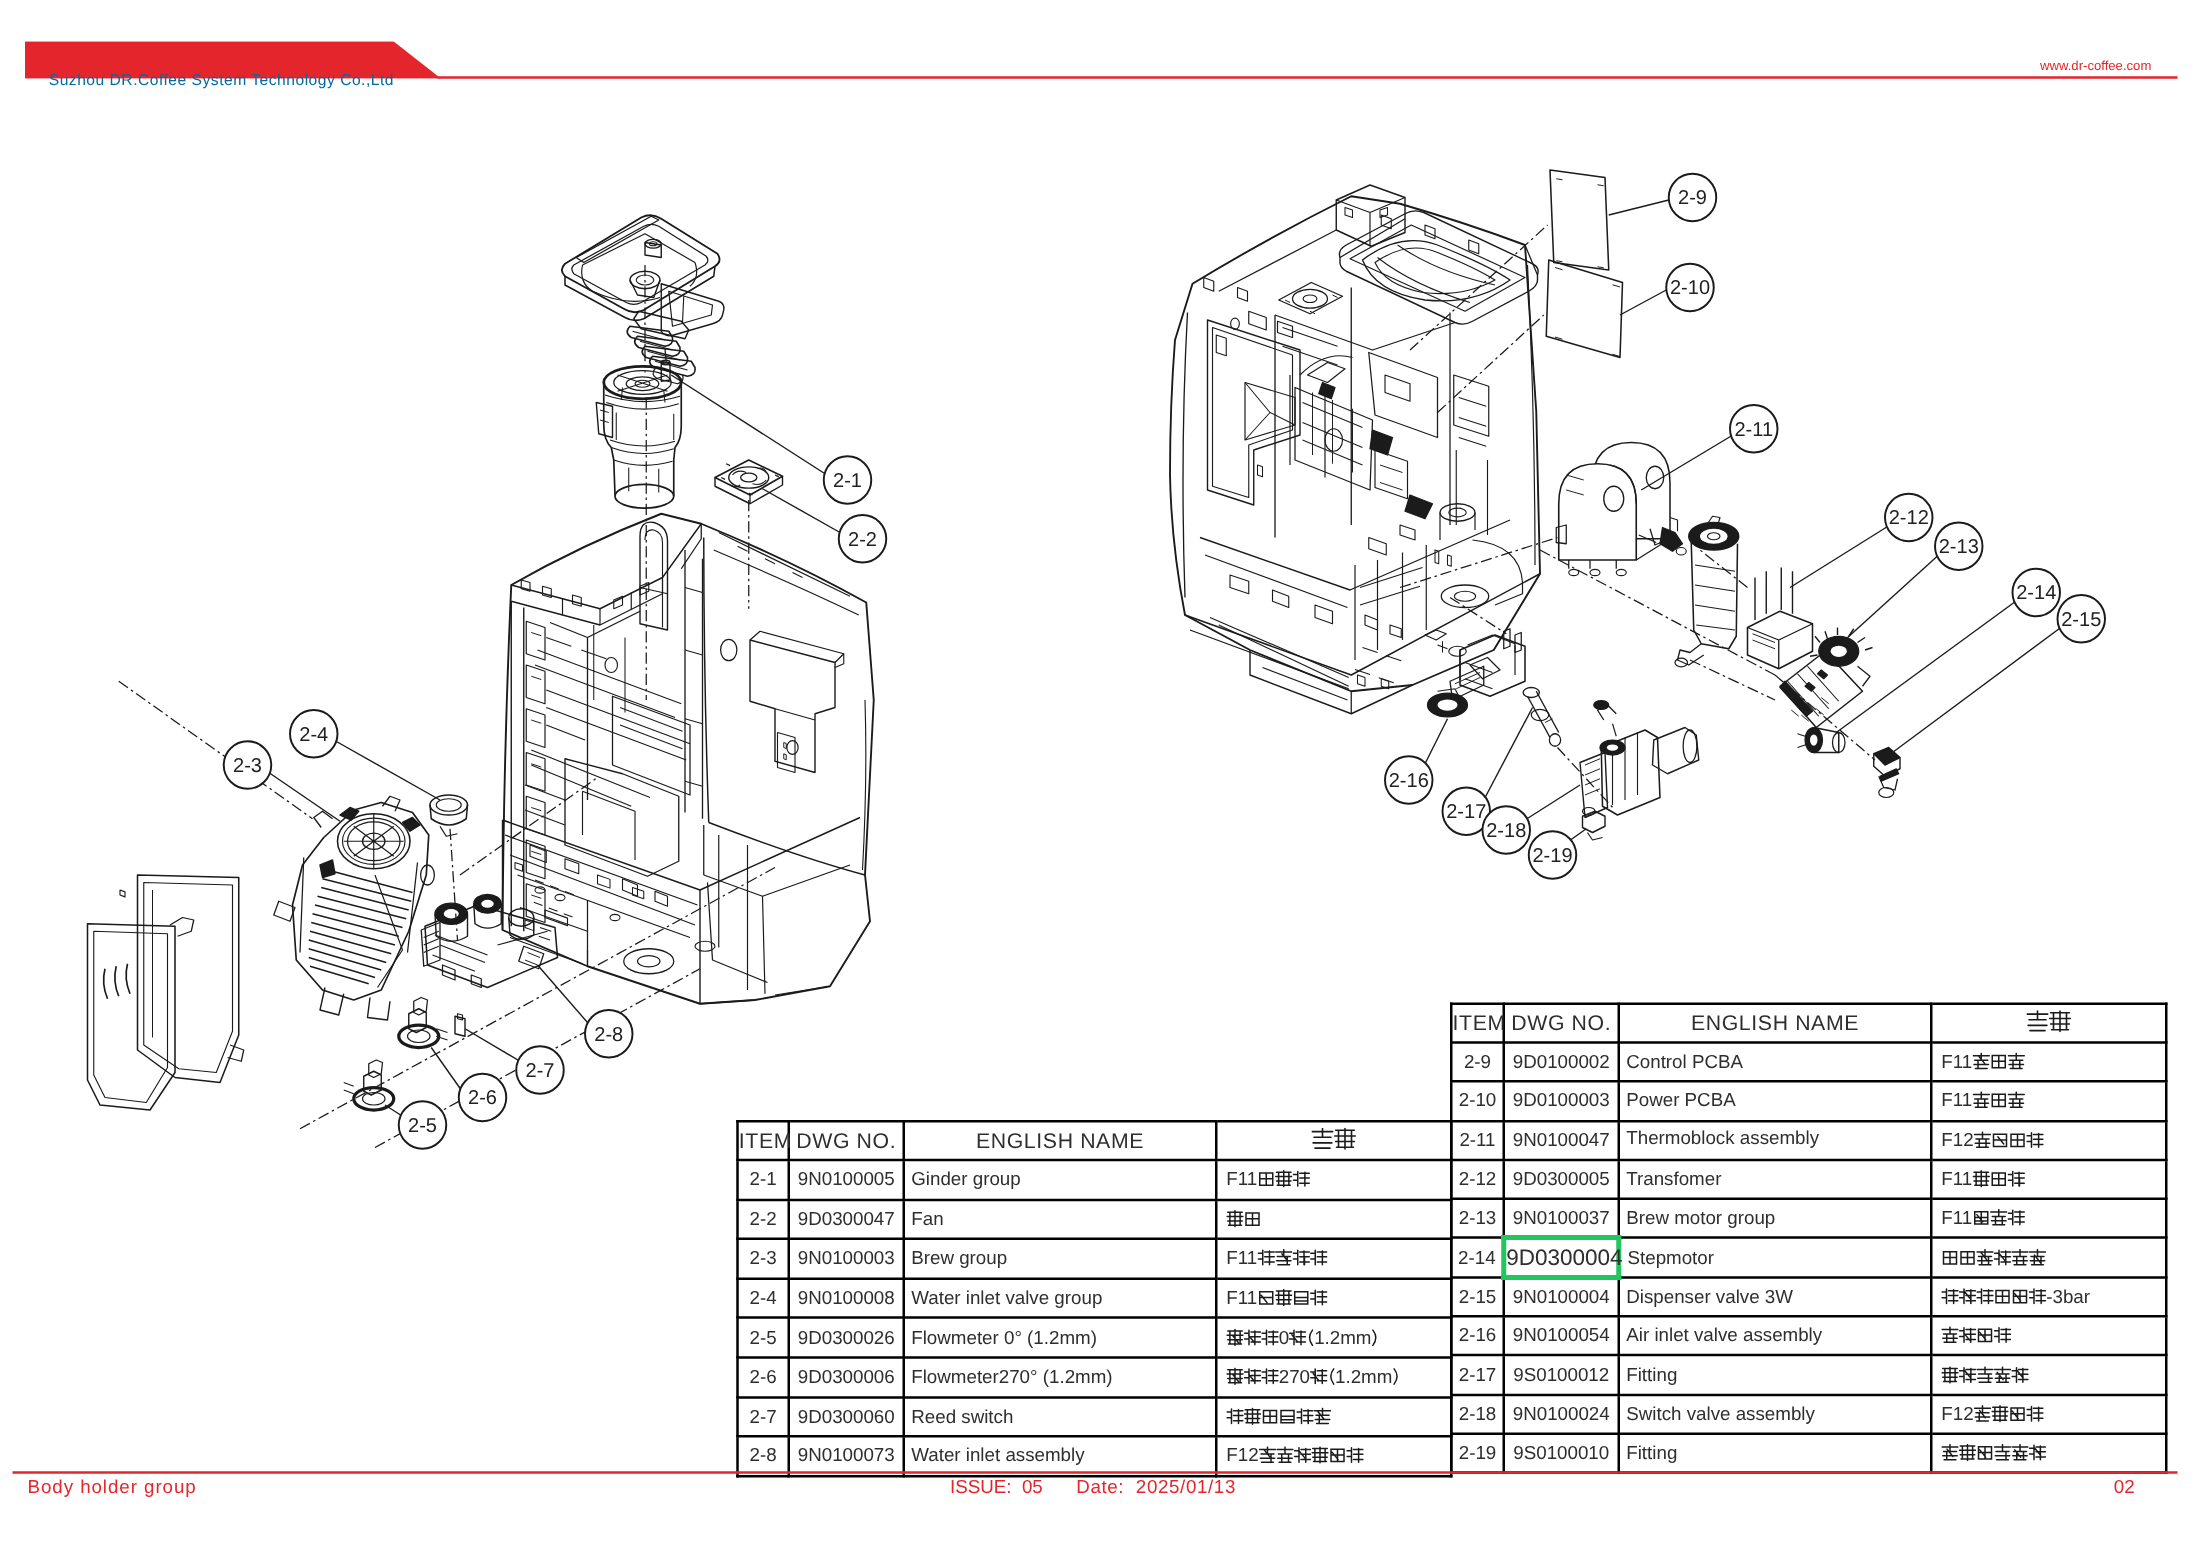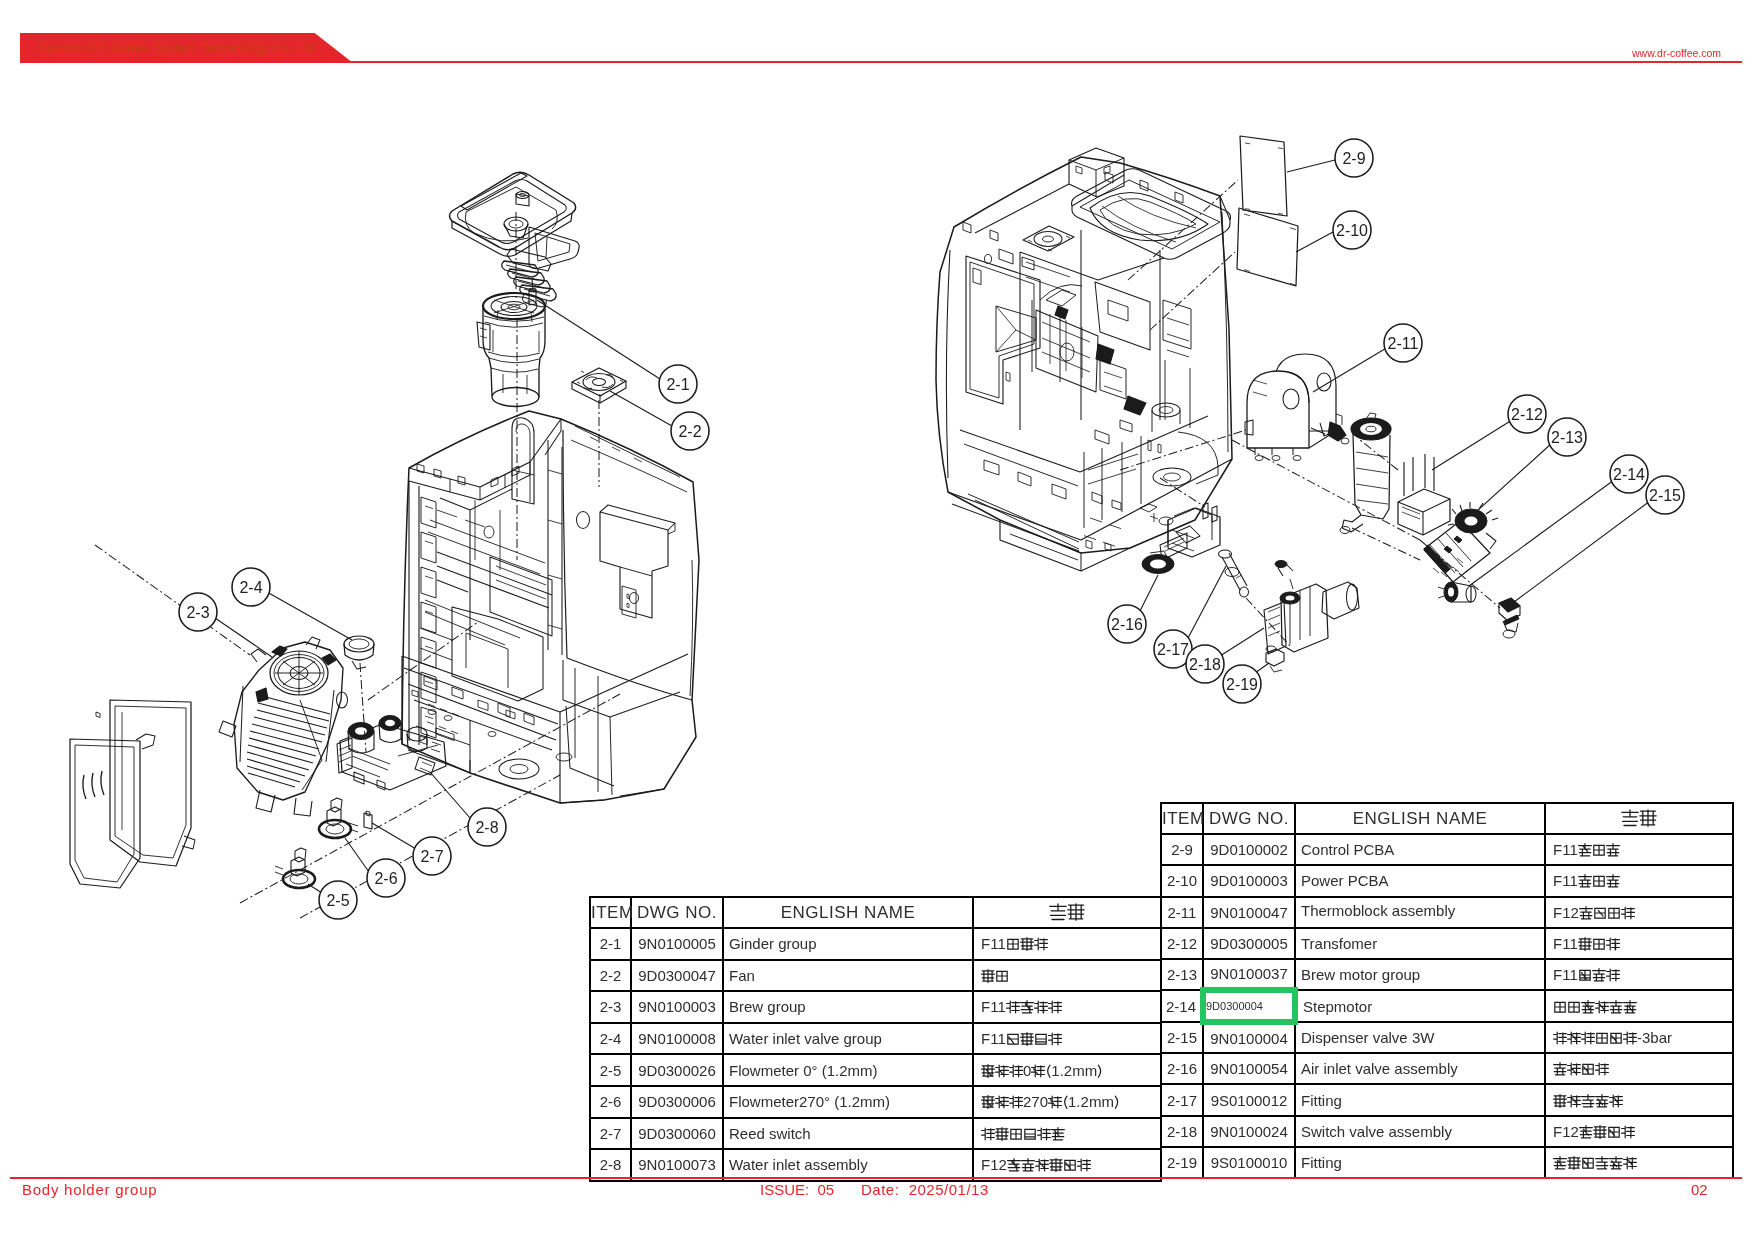--- a/index.html
+++ b/index.html
@@ -3,21 +3,21 @@
 <style>
 html,body{margin:0;padding:0;background:#fff}
 .page{position:relative;width:1754px;height:1241px;background:#fff;overflow:hidden;
   font-family:"Liberation Sans",sans-serif}
 </style></head>
 <body>
 <div class="page">
 
 <div style="position:absolute;left:20px;top:33px;width:333px;height:30px;background:#e4262c;clip-path:polygon(0 0,88.5% 0,100% 100%,0 100%)"></div>
 
-<div style="position:absolute;left:39px;top:41px;color:#c2410c;font-size:12.5px;letter-spacing:0.4px">Suzhou DR.Coffee System Technology Co.,Ltd</div>
+<div style="position:absolute;left:39px;top:57px;color:#0369a1;font-size:12.5px;letter-spacing:0.4px">Suzhou DR.Coffee System Technology Co.,Ltd</div>
 
 <div style="position:absolute;left:350px;top:61px;width:1392px;height:2px;background:#e4262c"></div>
 
 <div style="position:absolute;left:1632px;top:47px;color:#e4262c;font-size:10.5px">www.dr-coffee.com</div>
 
 <svg style="position:absolute;left:0;top:0" width="1754" height="1241" viewBox="0 0 1754 1241" fill="none">
 <path d="M452 211 Q447 216 452 221 L499 247 Q507 252 515 248 L572 213 Q578 209 574 203 L529 175 Q521 170 513 174 Z" fill="none" stroke="#1b1b1b" stroke-width="1.46" stroke-linejoin="round"></path>
       <path d="M452 221 L452 228 L500 254 Q507 258 515 255 L571 221 L572 213" fill="none" stroke="#1b1b1b" stroke-width="1.23" stroke-linejoin="round"></path>
       <path d="M459 212 Q456 215 459 219 L501 242 Q507 245 513 242 L564 212 Q568 209 565 205 L527 181 Q521 178 515 181 Z" fill="none" stroke="#1b1b1b" stroke-width="1.01" stroke-linejoin="round"></path>
       <path d="M466 212 L516 187 L556 210" fill="none" stroke="#1b1b1b" stroke-width="0.95" stroke-linejoin="round"></path>
@@ -694,21 +694,21 @@
           <td style="border:2px solid #000;padding:0 0 0 7px;font-size:15px"><span>F11</span><svg width="14" height="14" viewBox="0 0 14 14" style="display:inline-block;vertical-align:-2px">
               <path d="M1.8 2.3H12.2V12.2H1.8ZM2.3 7.0H11.7M7.0 2.6V12.0M2.3 9.8H11.7M3.5 4.7L8.2 10.5" fill="none" stroke="#1b1b1b" stroke-width="1.2" stroke-linecap="round"></path>
             </svg><svg width="14" height="14" viewBox="0 0 14 14" style="display:inline-block;vertical-align:-2px">
               <path d="M0.6 2.6H13.4M1.8 6.1H12.2M1.2 9.6H12.8M2.3 12.8H11.7M7.0 0.6V5.8M4.4 6.3V12.6M9.8 6.3V12.6" fill="none" stroke="#1b1b1b" stroke-width="1.2" stroke-linecap="round"></path>
             </svg><svg width="14" height="14" viewBox="0 0 14 14" style="display:inline-block;vertical-align:-2px">
               <path d="M4.2 1.2V12.8M9.9 1.8V12.8M0.6 3.5H4.0M0.6 8.2H4.0M5.8 2.6H13.4M5.8 6.4H13.4M5.8 10.5H13.4" fill="none" stroke="#1b1b1b" stroke-width="1.2" stroke-linecap="round"></path>
             </svg></td>
         </tr>
         <tr style="height:31.3px">
           <td style="border:2px solid #000;text-align:center;font-size:15px;padding:0">2-14</td>
-          <td style="border:6px solid #22c55e;text-align:left;font-size:11px;padding:0">9D0300004</td>
+          <td style="border:4px solid #22c55e;text-align:left;font-size:18px;padding:0">9D0300004</td>
           <td style="border:2px solid #000;font-size:15px;padding:0 0 0 5px">Stepmotor</td>
           <td style="border:2px solid #000;padding:0 0 0 7px;font-size:15px"><svg width="14" height="14" viewBox="0 0 14 14" style="display:inline-block;vertical-align:-2px">
               <path d="M1.8 2.3H12.2V12.2H1.8ZM2.3 7.0H11.7M7.0 2.6V12.0" fill="none" stroke="#1b1b1b" stroke-width="1.2" stroke-linecap="round"></path>
             </svg><svg width="14" height="14" viewBox="0 0 14 14" style="display:inline-block;vertical-align:-2px">
               <path d="M1.8 2.3H12.2V12.2H1.8ZM2.3 7.0H11.7M7.0 2.6V12.0" fill="none" stroke="#1b1b1b" stroke-width="1.2" stroke-linecap="round"></path>
             </svg><svg width="14" height="14" viewBox="0 0 14 14" style="display:inline-block;vertical-align:-2px">
               <path d="M0.6 2.6H13.4M1.8 6.1H12.2M1.2 9.6H12.8M2.3 12.8H11.7M7.0 0.6V5.8M4.4 6.3V12.6M9.8 6.3V12.6M3.8 3.0L8.4 8.9" fill="none" stroke="#1b1b1b" stroke-width="1.2" stroke-linecap="round"></path>
             </svg><svg width="14" height="14" viewBox="0 0 14 14" style="display:inline-block;vertical-align:-2px">
               <path d="M4.2 1.2V12.8M9.6 1.8V12.8M0.6 3.5H4.0M0.6 8.2H4.0M5.8 2.6H13.4M5.8 6.4H13.4M5.8 10.5H13.4M4.6 4.1L9.3 9.9" fill="none" stroke="#1b1b1b" stroke-width="1.2" stroke-linecap="round"></path>
             </svg><svg width="14" height="14" viewBox="0 0 14 14" style="display:inline-block;vertical-align:-2px">

